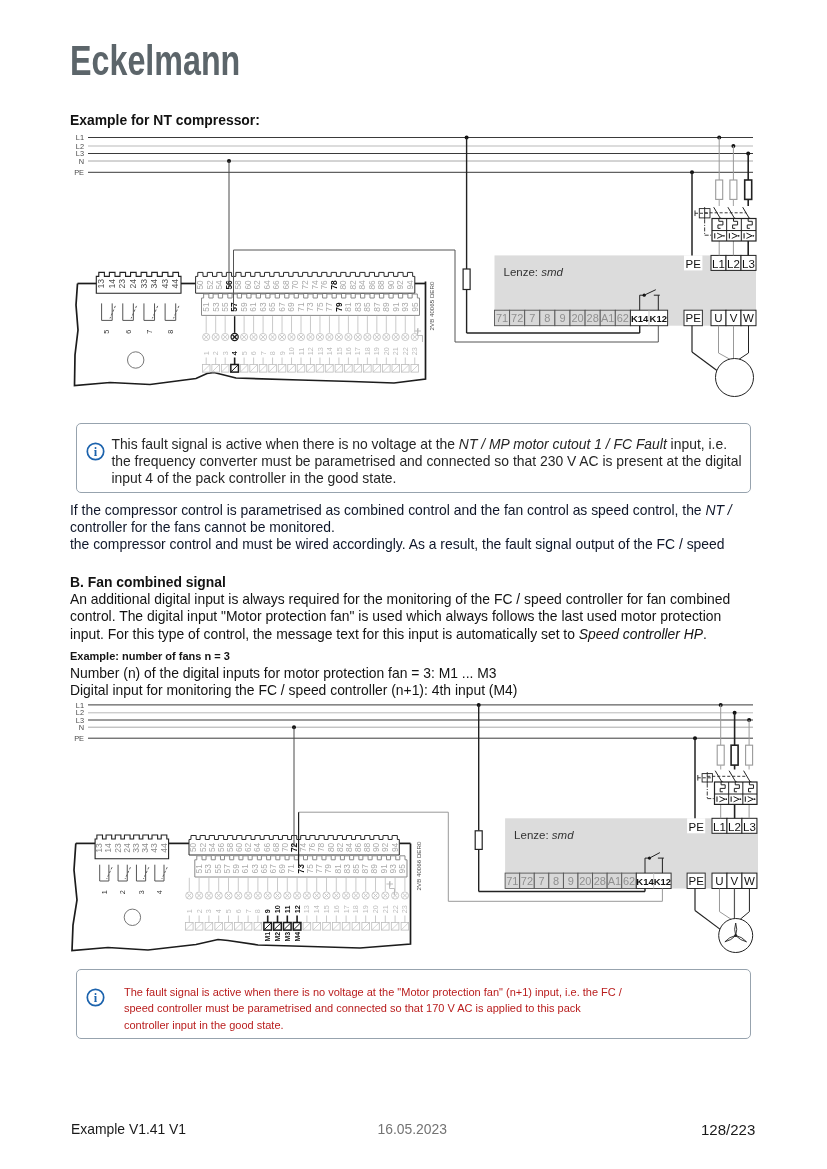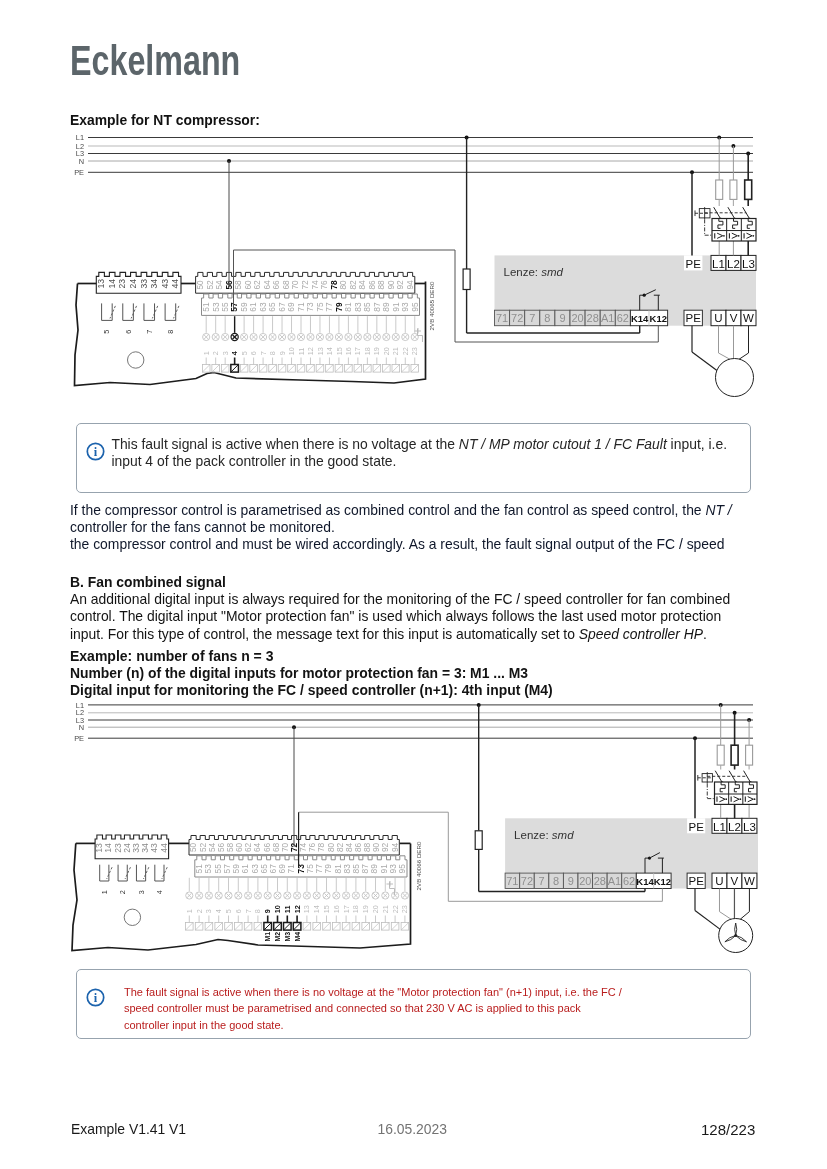--- a/index.html
+++ b/index.html
@@ -393,40 +393,41 @@
 <line x1="748.5" y1="353.0" x2="739.0" y2="359.3" stroke="#222" stroke-width="1.0"></line>
 <circle cx="734.5" cy="377.5" r="19.0" stroke="#222" stroke-width="1.0" fill="#fff"></circle>
 </svg>
 <div style="position:absolute;left:76px;top:422.5px;width:675px;height:70.5px;border:1.2px solid #97a3ae;border-radius:5px;background:#fff">
 <svg style="position:absolute;left:8.5px;top:18px" width="20" height="20" viewBox="0 0 20 20">
 <circle cx="9.5" cy="9.5" r="8.2" fill="none" stroke="#1c63ad" stroke-width="1.7"></circle>
 <text x="9.5" y="14.2" text-anchor="middle" style="font-family:'Liberation Serif',serif;font-size:12.5px;font-weight:bold;fill:#1c63ad">i</text>
 </svg>
 <div style="position:absolute;left:34.4px;top:12.8px;font-size:13.9px;line-height:16.9px;color:#262626;white-space:nowrap">
       <div>This fault signal is active when there is no voltage at the <i>NT / MP motor cutout 1 / FC Fault</i> input, i.e.</div>
+      <div>the frequency converter must be parametrised and connected so that 230 V AC is present at the digital</div>
       <div>input 4 of the pack controller in the good state.</div>
     </div>
 </div>
 <div style="position:absolute;left:70px;top:502.0px;font-size:13.9px;line-height:17.15px;font-weight:normal;color:#0f172a;white-space:nowrap">
     <div>If the compressor control is parametrised as combined control and the fan control as speed control, the <i>NT /</i></div>
     <div>controller for the fans cannot be monitored.</div>
     <div>the compressor control and must be wired accordingly. As a result, the fault signal output of the FC / speed</div>
   </div>
 <div style="position:absolute;left:70px;top:574.1px;font-size:13.9px;line-height:17.15px;font-weight:bold;color:#131313;white-space:nowrap">
     <div>B. Fan combined signal</div>
   </div>
 <div style="position:absolute;left:70px;top:591.3px;font-size:13.9px;line-height:17.15px;font-weight:normal;color:#131313;white-space:nowrap">
     <div>An additional digital input is always required for the monitoring of the FC / speed controller for fan combined</div>
     <div>control. The digital input "Motor protection fan" is used which always follows the last used motor protection</div>
     <div>input. For this type of control, the message text for this input is automatically set to <i>Speed controller HP</i>.</div>
   </div>
-<div style="position:absolute;left:70px;top:647.9px;font-size:14px;line-height:17.15px;font-weight:bold;color:#131313;white-space:nowrap">
+<div style="position:absolute;left:70px;top:647.9px;font-size:11px;line-height:17.15px;font-weight:bold;color:#131313;white-space:nowrap">
     <div>Example: number of fans n = 3</div>
   </div>
-<div style="position:absolute;left:70px;top:665.1px;font-size:13.9px;line-height:17.15px;font-weight:bold;color:#131313;white-space:nowrap">
+<div style="position:absolute;left:70px;top:665.1px;font-size:13.9px;line-height:17.15px;font-weight:normal;color:#131313;white-space:nowrap">
     <div>Number (n) of the digital inputs for motor protection fan = 3: M1 ... M3</div>
     <div>Digital input for monitoring the FC / speed controller (n+1): 4th input (M4)</div>
   </div>
 <svg class="abs" style="left:0;top:696px" width="827" height="270" viewBox="0 696 827 270">
 <line x1="88" y1="704.9" x2="753" y2="704.9" stroke="#3a3a3a" stroke-width="1.0"></line>
 <text x="84" y="707.5" text-anchor="end" style="font-family:'Liberation Sans',sans-serif;font-size:7.4px;fill:#4a4a4a;font-weight:normal">L1</text>
 <line x1="88" y1="712.8" x2="753" y2="712.8" stroke="#b9b9b9" stroke-width="1.0"></line>
 <text x="84" y="715.4" text-anchor="end" style="font-family:'Liberation Sans',sans-serif;font-size:7.4px;fill:#4a4a4a;font-weight:normal">L2</text>
 <line x1="88" y1="720.0" x2="753" y2="720.0" stroke="#3a3a3a" stroke-width="1.0"></line>
 <text x="84" y="722.6" text-anchor="end" style="font-family:'Liberation Sans',sans-serif;font-size:7.4px;fill:#4a4a4a;font-weight:normal">L3</text>
@@ -815,18 +816,18 @@
     <path d="M 735.7 935.5 Q 729.2 936.8 724.9 941.8 Q 731.3 940.4 735.7 935.5" fill="none" stroke="#222" stroke-width="0.9"></path>
     <circle cx="735.7" cy="935.5" r="1.5" fill="#222"></circle>
 </svg>
 <div style="position:absolute;left:76px;top:968.5px;width:675px;height:70.5px;border:1.2px solid #97a3ae;border-radius:5px;background:#fff">
 <svg style="position:absolute;left:8.5px;top:18px" width="20" height="20" viewBox="0 0 20 20">
 <circle cx="9.5" cy="9.5" r="8.2" fill="none" stroke="#1c63ad" stroke-width="1.7"></circle>
 <text x="9.5" y="14.2" text-anchor="middle" style="font-family:'Liberation Serif',serif;font-size:12.5px;font-weight:bold;fill:#1c63ad">i</text>
 </svg>
 <div style="position:absolute;left:47px;top:14.0px;font-size:11px;line-height:16.9px;color:#b91c1c;white-space:nowrap">
       <div>The fault signal is active when there is no voltage at the "Motor protection fan" (n+1) input, i.e. the FC /</div>
-      <div>speed controller must be parametrised and connected so that 230 V AC is applied to this pack</div>
+      <div>speed controller must be parametrised and connected so that 170 V AC is applied to this pack</div>
       <div>controller input in the good state.</div>
     </div>
 </div>
 <div class="abs" style="left:71px;top:1120.5px;font-size:13.9px;line-height:17px;color:#1a1a1a">Example V1.41 V1</div>
 <div class="abs" style="left:377.5px;top:1120.5px;font-size:13.9px;line-height:17px;color:#737373">16.05.2023</div>
 <div class="abs" style="left:701px;top:1120.5px;font-size:15px;line-height:17px;color:#1a1a1a">128/223</div>
 </body></html>

